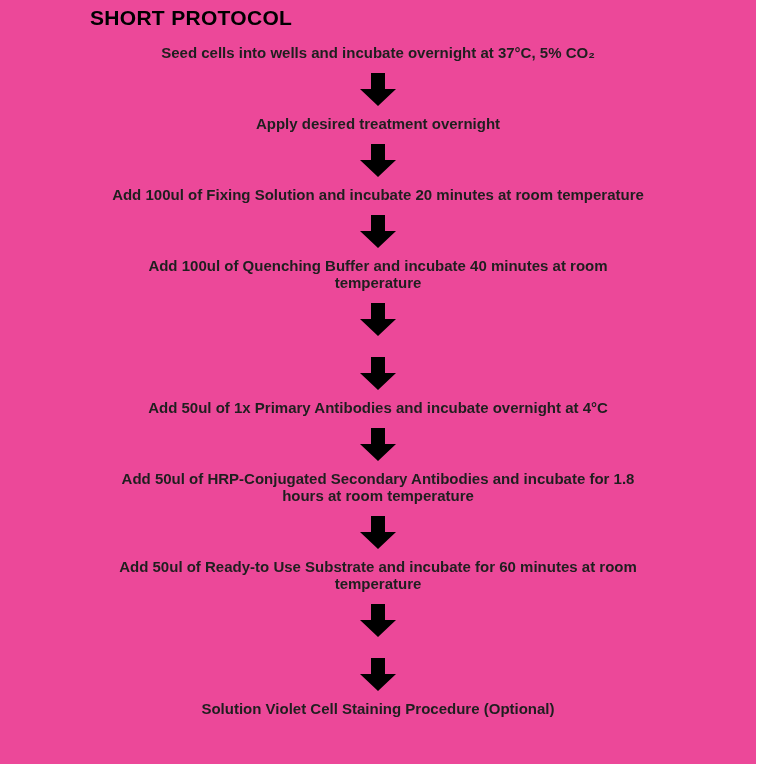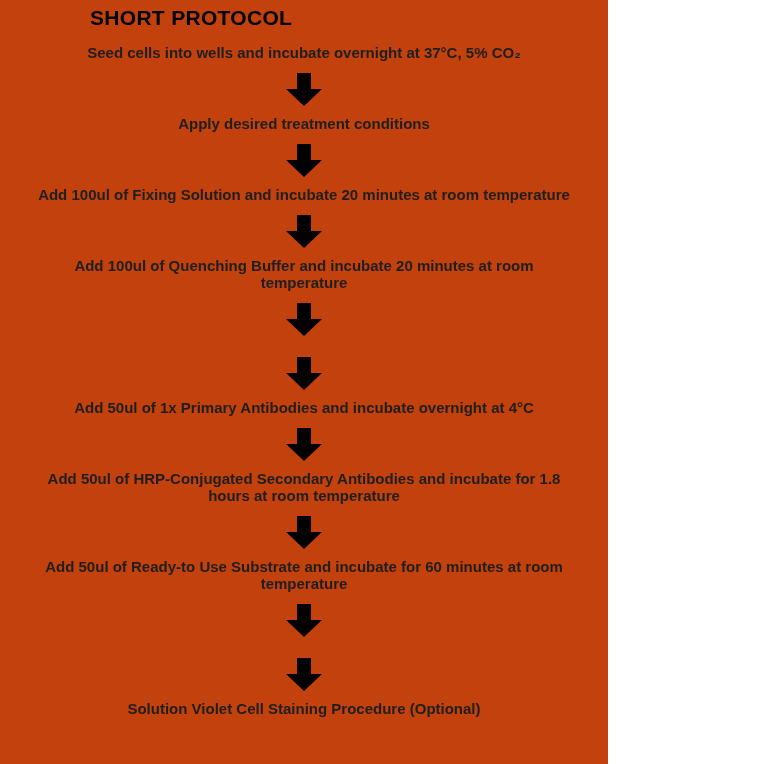--- a/index.html
+++ b/index.html
@@ -9,25 +9,25 @@
     --title-color: #000000;
   }
   * { box-sizing: border-box; }
   html, body {
     margin: 0;
     padding: 0;
     background: #ffffff;
     font-family: "Liberation Sans", sans-serif;
   }
   .page {
-    width: 608px;
+    width: 756px;
     height: 764px;
     position: relative;
     overflow: hidden;
-    background: #c2410c;
+    background: #ec4899;
   }
   .title {
     margin: 6px 0 0 90px;
     font-size: 21px;
     line-height: 24px;
     font-weight: 700;
     color: var(--title-color);
     letter-spacing: 0.3px;
   }
   .flow {
@@ -69,31 +69,31 @@
 
 <div class="page">
   <h1 class="title">SHORT PROTOCOL</h1>
 
   <div class="flow">
     <div class="step first">Seed cells into wells and incubate overnight at 37°C, 5% CO₂</div>
     <svg class="arrow">
         <use href="#downArrowShape"></use>
       </svg>
 
-    <div class="step">Apply desired treatment conditions</div>
+    <div class="step">Apply desired treatment overnight</div>
     <svg class="arrow">
         <use href="#downArrowShape"></use>
       </svg>
 
     <div class="step">Add 100ul of Fixing Solution and incubate 20 minutes at room temperature</div>
     <svg class="arrow">
         <use href="#downArrowShape"></use>
       </svg>
 
-    <div class="step">Add 100ul of Quenching Buffer and incubate 20 minutes at room
+    <div class="step">Add 100ul of Quenching Buffer and incubate 40 minutes at room
 temperature</div>
     <svg class="arrow">
         <use href="#downArrowShape"></use>
       </svg>
 
     <svg class="arrow">
         <use href="#downArrowShape"></use>
       </svg>
 
     <div class="step">Add 50ul of 1x Primary Antibodies and incubate overnight at 4°C</div>

